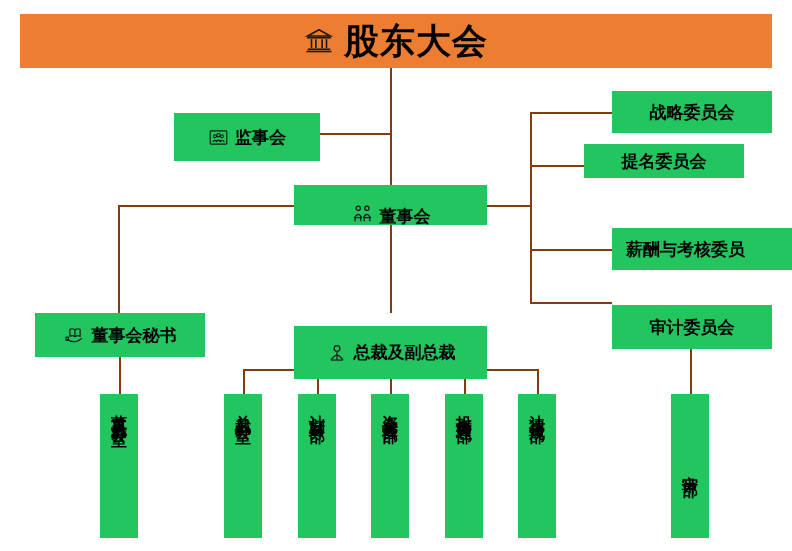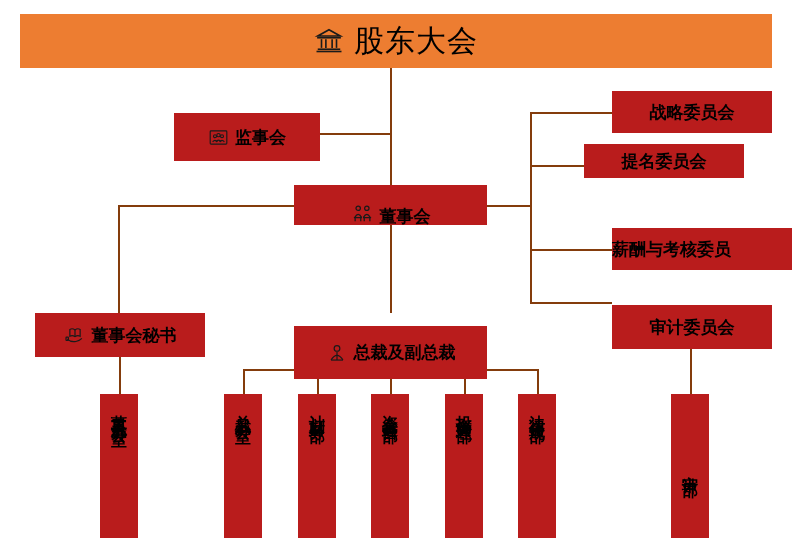--- a/index.html
+++ b/index.html
@@ -12,38 +12,38 @@
   }
   #chart {
     position: relative;
     width: 792px;
     height: 551px;
     background: #ffffff;
     overflow: hidden;
   }
   .node {
     position: absolute;
-    background: #b91c1c;
+    background: #22c55e;
     box-sizing: border-box;
     display: flex;
     align-items: center;
     justify-content: center;
     color: #000000;
     z-index: 2;
   }
   .node.top {
     background: #ED7D31;
   }
   .label {
     white-space: nowrap;
     line-height: 1;
   }
   .node.top .label {
-    font-size: 30px;
-    font-weight: 400;
+    font-size: 35px;
+    font-weight: 700;
     letter-spacing: 1px;
     text-align: center;
   }
   .node.tier2 .label,
   .node.tier3 .label {
     font-size: 17px;
     font-weight: 700;
   }
   .node.committee .label {
     font-size: 17px;
@@ -160,21 +160,21 @@
     </span>
     <span class="label">董事会</span>
   </div>
 
   <div class="node committee" style="left:612px; top:91px; width:160px; height:42px;">
     <span class="label">战略委员会</span>
   </div>
   <div class="node committee" style="left:584px; top:144px; width:160px; height:34px;">
     <span class="label">提名委员会</span>
   </div>
-  <div class="node committee" style="left:612px; top:228px; width:180px; height:42px; justify-content:flex-start; ">
+  <div class="node committee" style="left:612px; top:228px; width:180px; height:42px; justify-content:flex-start; padding-left:14px;">
     <span class="label">薪酬与考核委员</span>
   </div>
   <div class="node committee" style="left:612px; top:281px; width:160px; height:44px;margin-top:24px;">
     <span class="label">审计委员会</span>
   </div>
 
   <div class="node tier3" style="left:35px; top:313px; width:170px; height:44px;">
     <span class="icon">
       <svg width="22" height="22" viewBox="0 0 24 24" fill="none" stroke="#1a1a1a" stroke-width="1.3">
         <path d="M12 6.5 q-2.8 -2.3 -5.6 -0.6 v7.5 q2.8 -1.7 5.6 0.6"></path>

